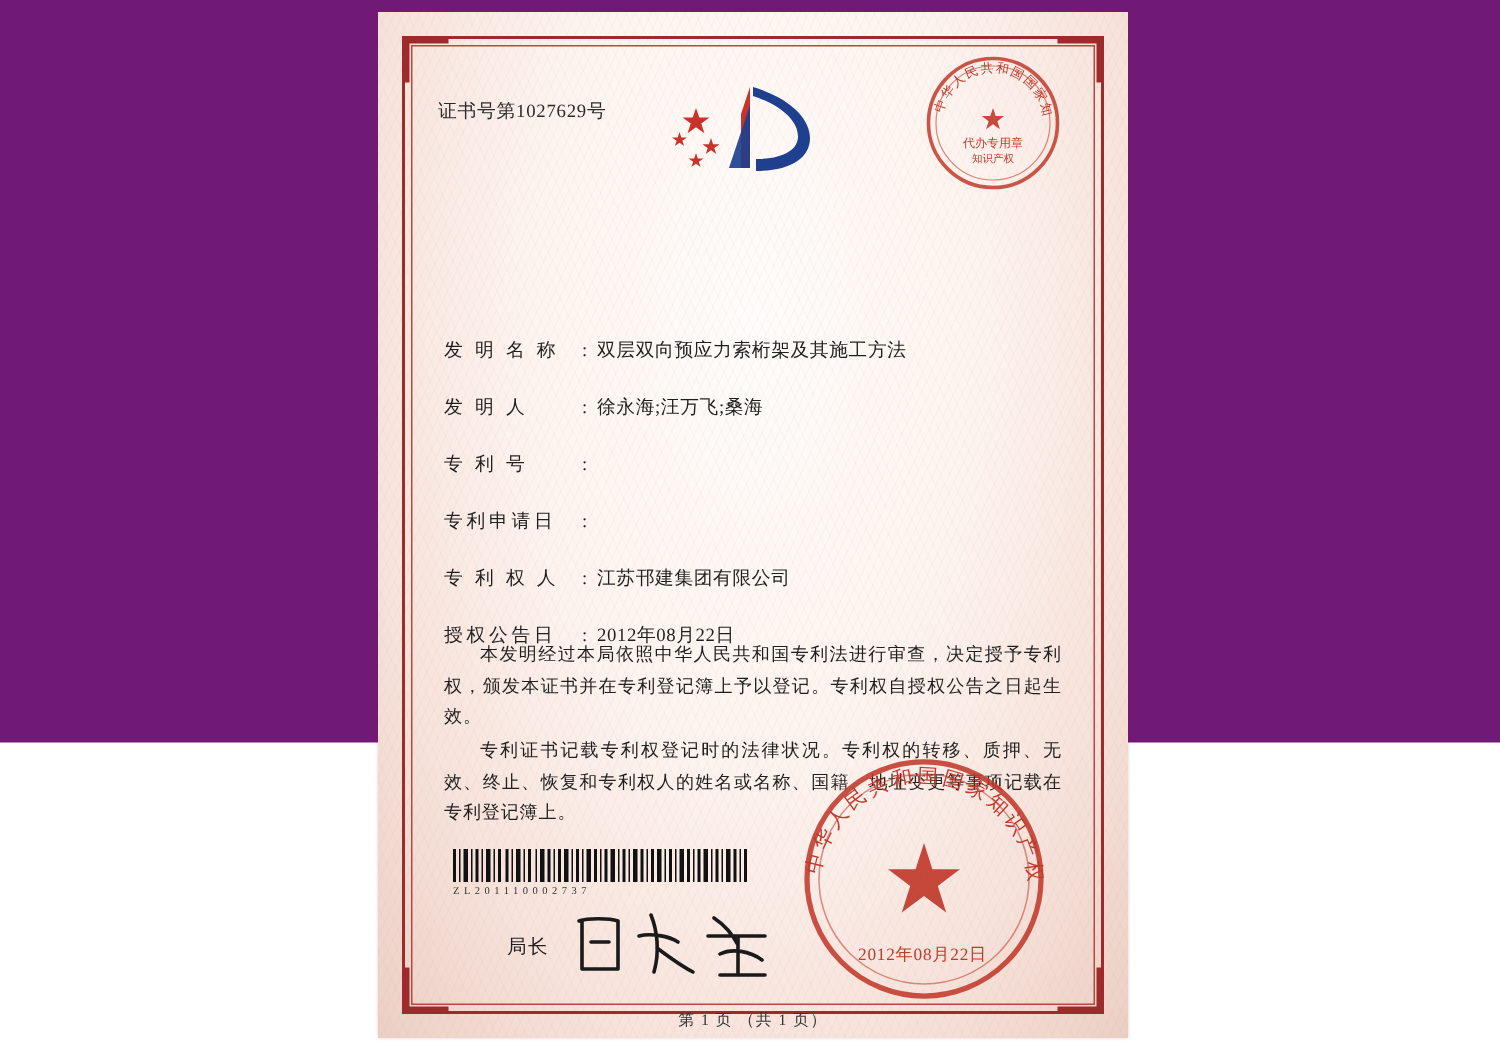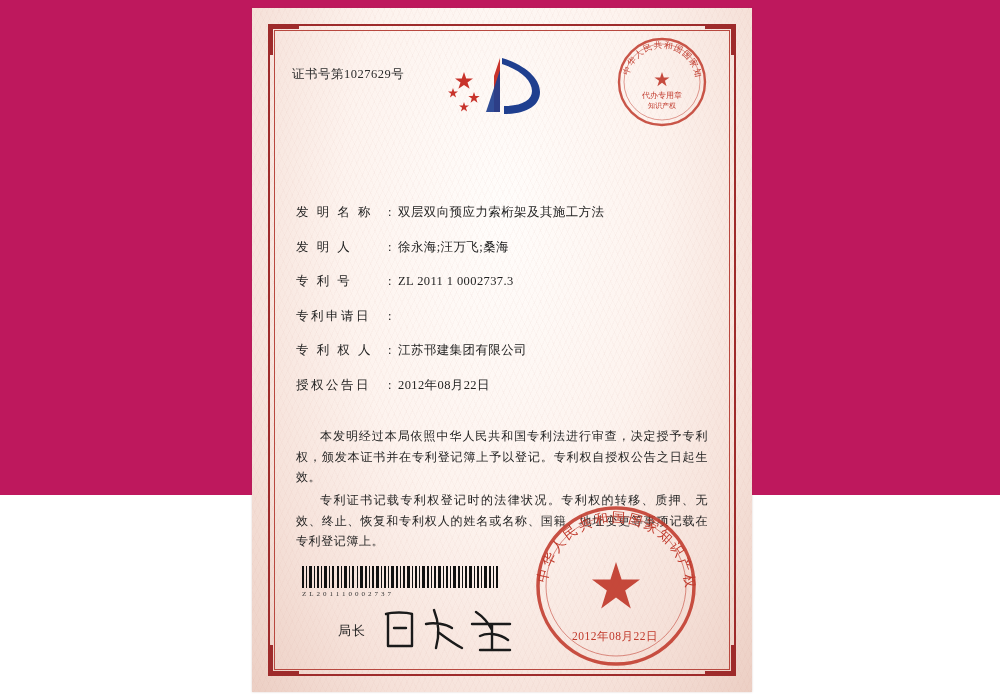--- a/index.html
+++ b/index.html
@@ -11,21 +11,21 @@
     width: 1000px;
     height: 700px;
     font-family: "Liberation Serif", serif;
     overflow: hidden;
   }
 
   .page {
     position: relative;
     width: 1000px;
     height: 495px;
-    background: #be185d;
+    background: #701a75;
   }
 
   
   .sheet {
     position: absolute;
     left: 252px;
     top: 8px;
     width: 500px;
     height: 684px;
     background:
@@ -125,20 +125,21 @@
     left: 44px;
     right: 44px;
     top: 196px;
   }
   .field-row {
     display: flex;
     align-items: baseline;
     margin-bottom: 17.5px;
     font-size: 12.5px;
     color: #1f1f1f;
+    margin-top: 21px;
   }
   .field-label {
     width: 92px;
     flex: 0 0 92px;
     letter-spacing: 2.5px;
     white-space: nowrap;
   }
   .field-colon {
     width: 10px;
     flex: 0 0 10px;
@@ -282,21 +283,20 @@
         <span class="field-value">双层双向预应力索桁架及其施工方法</span>
       </div>
       <div class="field-row">
         <span class="field-label">发 明 人</span>
         <span class="field-colon">:</span>
         <span class="field-value">徐永海;汪万飞;桑海</span>
       </div>
       <div class="field-row">
         <span class="field-label">专 利 号</span>
         <span class="field-colon">:</span>
-        <span class="field-value">ZL 2011 1 0002737.3</span>
       </div>
       <div class="field-row">
         <span class="field-label">专利申请日</span>
         <span class="field-colon">:</span>
       </div>
       <div class="field-row">
         <span class="field-label">专 利 权 人</span>
         <span class="field-colon">:</span>
         <span class="field-value">江苏邗建集团有限公司</span>
       </div>
@@ -390,15 +390,16 @@
         <text font-size="13.5" fill="#c0392b" letter-spacing="2.6" font-family="'Liberation Serif', serif">
           <textPath href="#sealArc" startOffset="4%">中华人民共和国国家知识产权局</textPath>
         </text>
         <g transform="translate(84,86)">
           <polygon points="0,-26 5.6,-8.5 24,-8.5 9.2,2.6 14.8,20.4 0,9.4 -14.8,20.4 -9.2,2.6 -24,-8.5 -5.6,-8.5" fill="#c0392b" opacity="0.92"></polygon>
         </g>
       </svg>
     </div>
     <div class="seal-date">2012年08月22日</div>
 
+    <div class="page-foot">第 1 页 （共 1 页）</div>
 
   </div>
 </div>
 
 </body></html>

